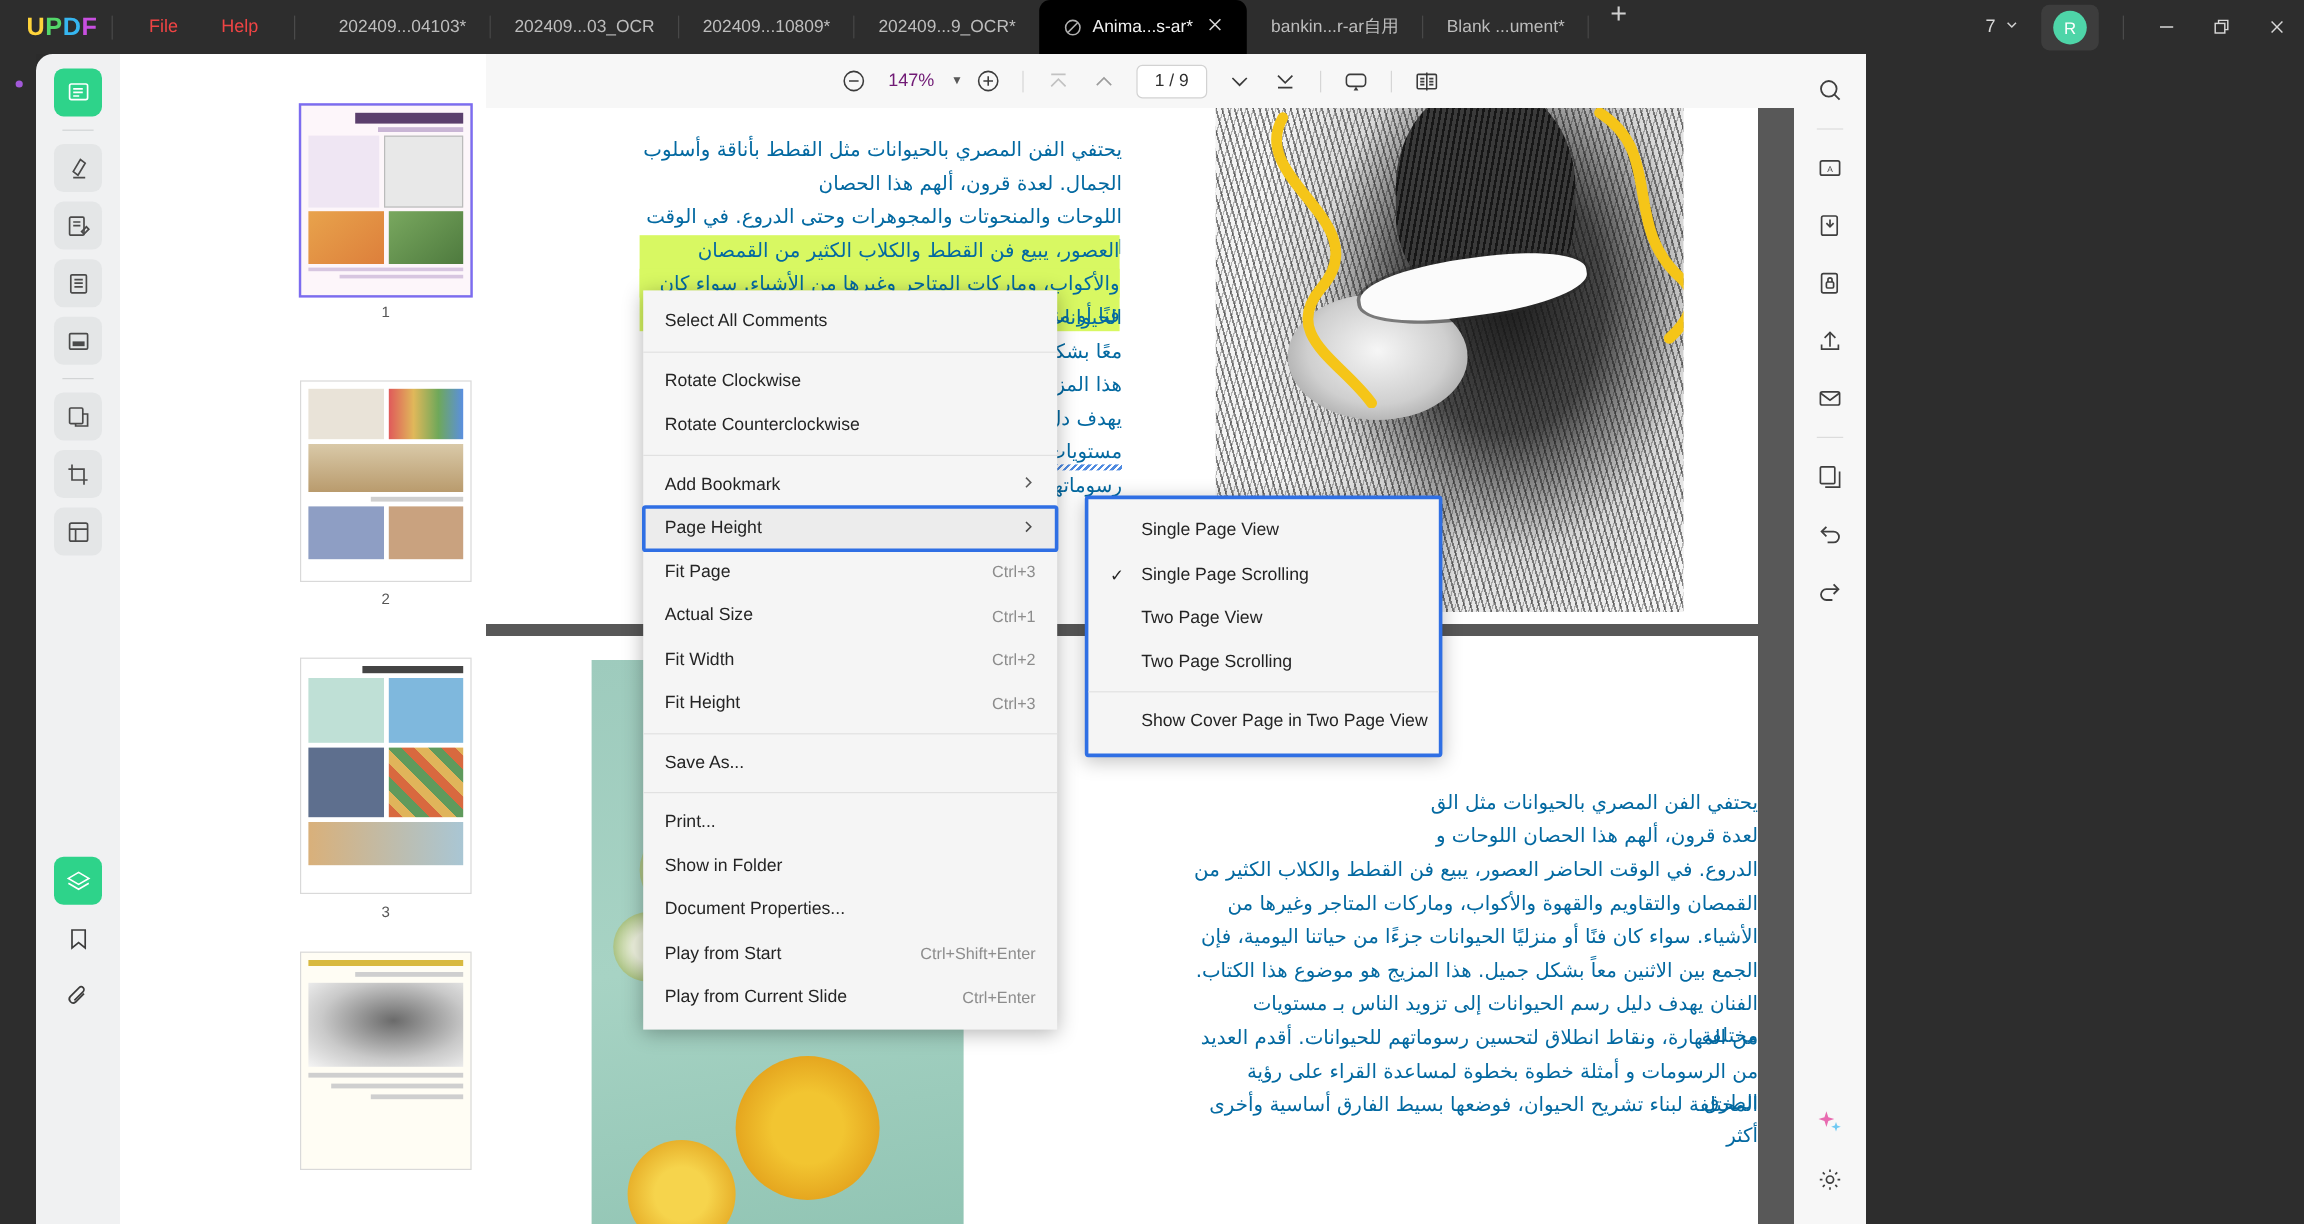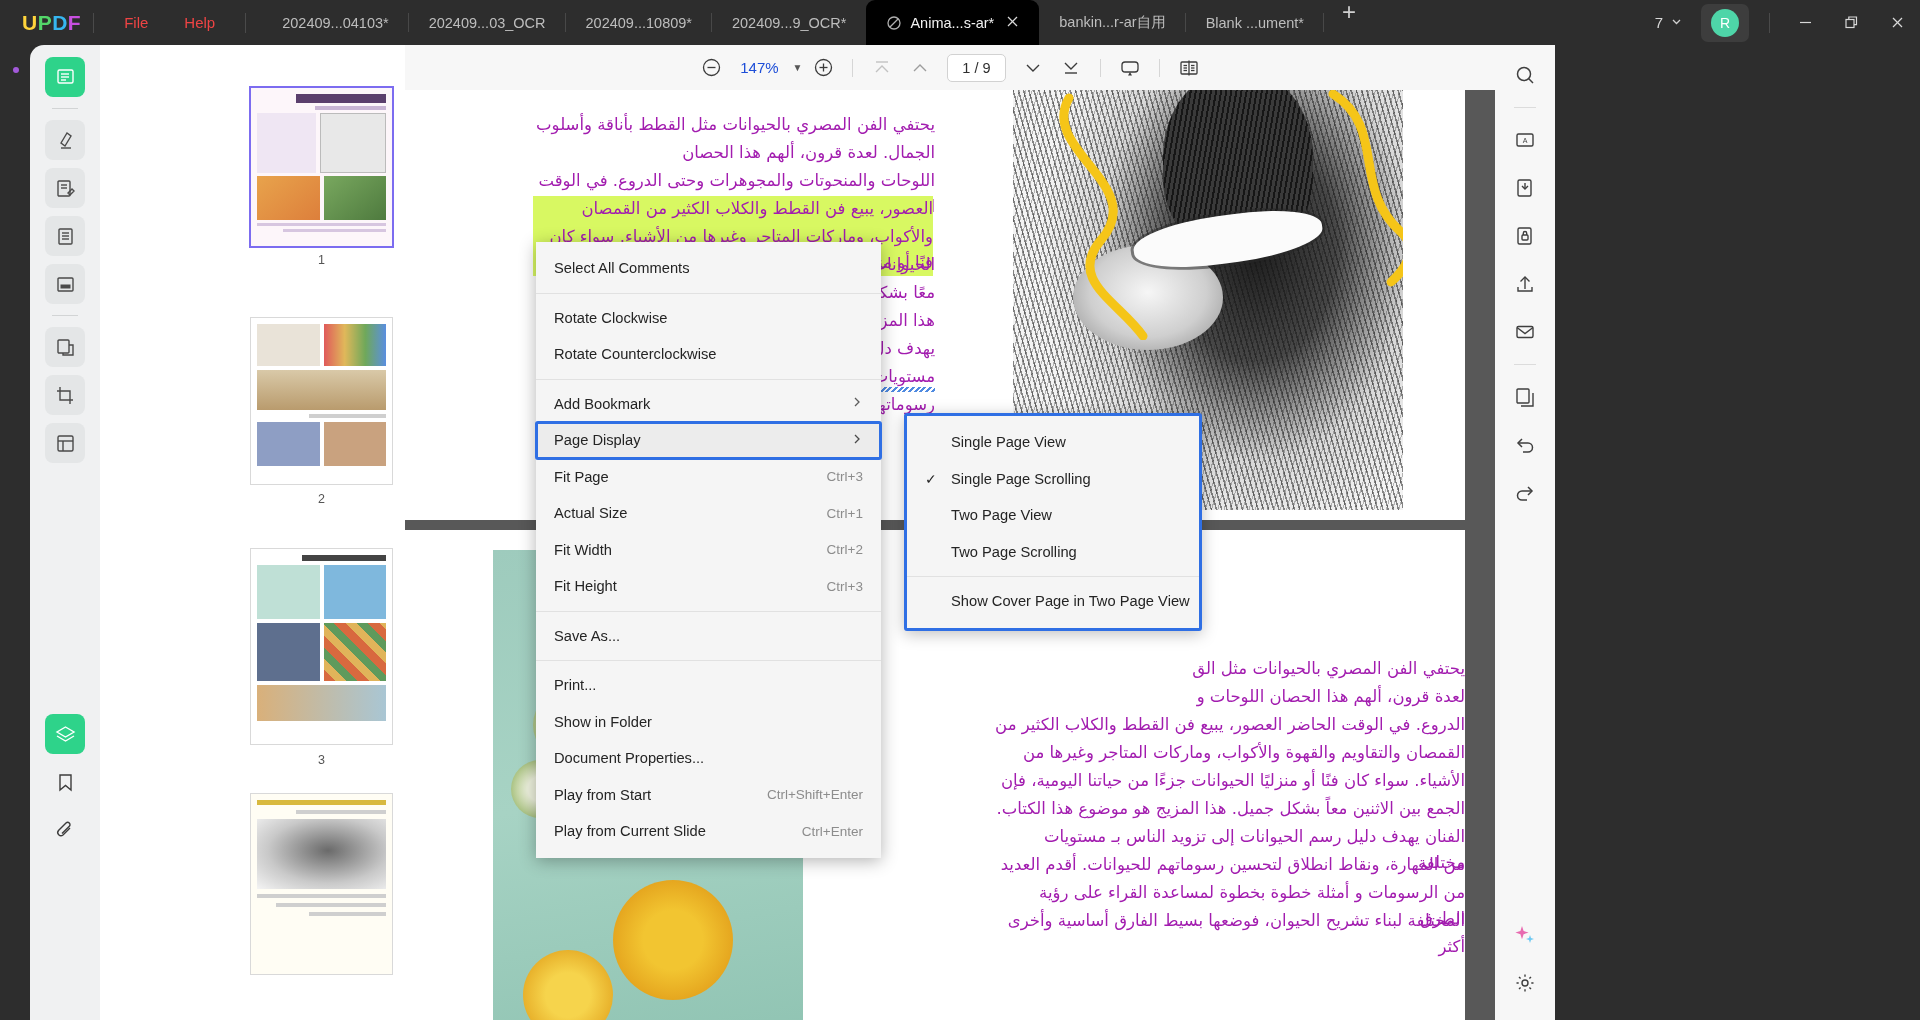--- a/index.html
+++ b/index.html
@@ -88,41 +88,41 @@
   .th-sel { outline:2px solid #7c6cf0; outline-offset:-1px; }
 
   
   .maintoolbar {
     position:absolute; top:45px; left:405px; width:1090px; height:45px;
     background:#f7f7f7; display:flex; align-items:center; justify-content:center; gap:4px;
   }
   .tbtn { width:34px; height:34px; display:flex; align-items:center; justify-content:center;
           color:#3b3b3b; border-radius:5px; }
   .tbtn.dim { color:#b9b9b9; }
-  .zoomval { font-size:15px; color:#1d4ed8; min-width:54px; text-align:center; }
+  .zoomval { font-size:15px; color:#701a75; min-width:54px; text-align:center; }
   .caret { font-size:10px; color:#575757; margin-left:2px; }
   .tsep { width:1px; height:18px; background:#d6d6d6; margin:0 8px; }
   .pagebox {
     border:1px solid #d2d2d2; border-radius:5px; background:#fff;
     padding:5px 14px; font-size:14.5px; color:#2e2e2e; margin:0 6px;
   }
 
   
   .docarea {
     position:absolute; top:90px; left:405px; width:1090px; height:930px;
     background:#585858; overflow:hidden;
   }
   .page {
     position:absolute; background:#ffffff;
   }
 
   
   .ar {
     position:absolute; direction:rtl; text-align:right;
-    font-family:"DejaVu Sans", sans-serif; color:#a21caf; line-height:1.58;
+    font-family:"DejaVu Sans", sans-serif; color:#0369a1; line-height:1.58;
   }
   .hl { background:#d8f862; }
 
   
   .sketch {
     position:absolute; overflow:hidden; background:#f2f2f2;
   }
   .sk-bg {
     position:absolute; inset:0;
     background:
@@ -640,21 +640,21 @@
     <div class="midiv"></div>
     <div class="mi">
       <span>Add Bookmark</span>
       <span class="arrow">
         <svg width="12" height="14" viewBox="0 0 12 14" fill="none" stroke="#5c5c5c" stroke-width="1.3">
             <polyline points="4,3 8,7 4,11"></polyline>
           </svg>
       </span>
     </div>
     <div class="mi sel">
-      <span>Page Display</span>
+      <span>Page Height</span>
       <span class="arrow">
         <svg width="12" height="14" viewBox="0 0 12 14" fill="none" stroke="#4a4a4a" stroke-width="1.3">
             <polyline points="4,3 8,7 4,11"></polyline>
           </svg>
       </span>
     </div>
     <div class="mi">
       <span>Fit Page</span>
       <span class="sc">Ctrl+3</span>
     </div>

